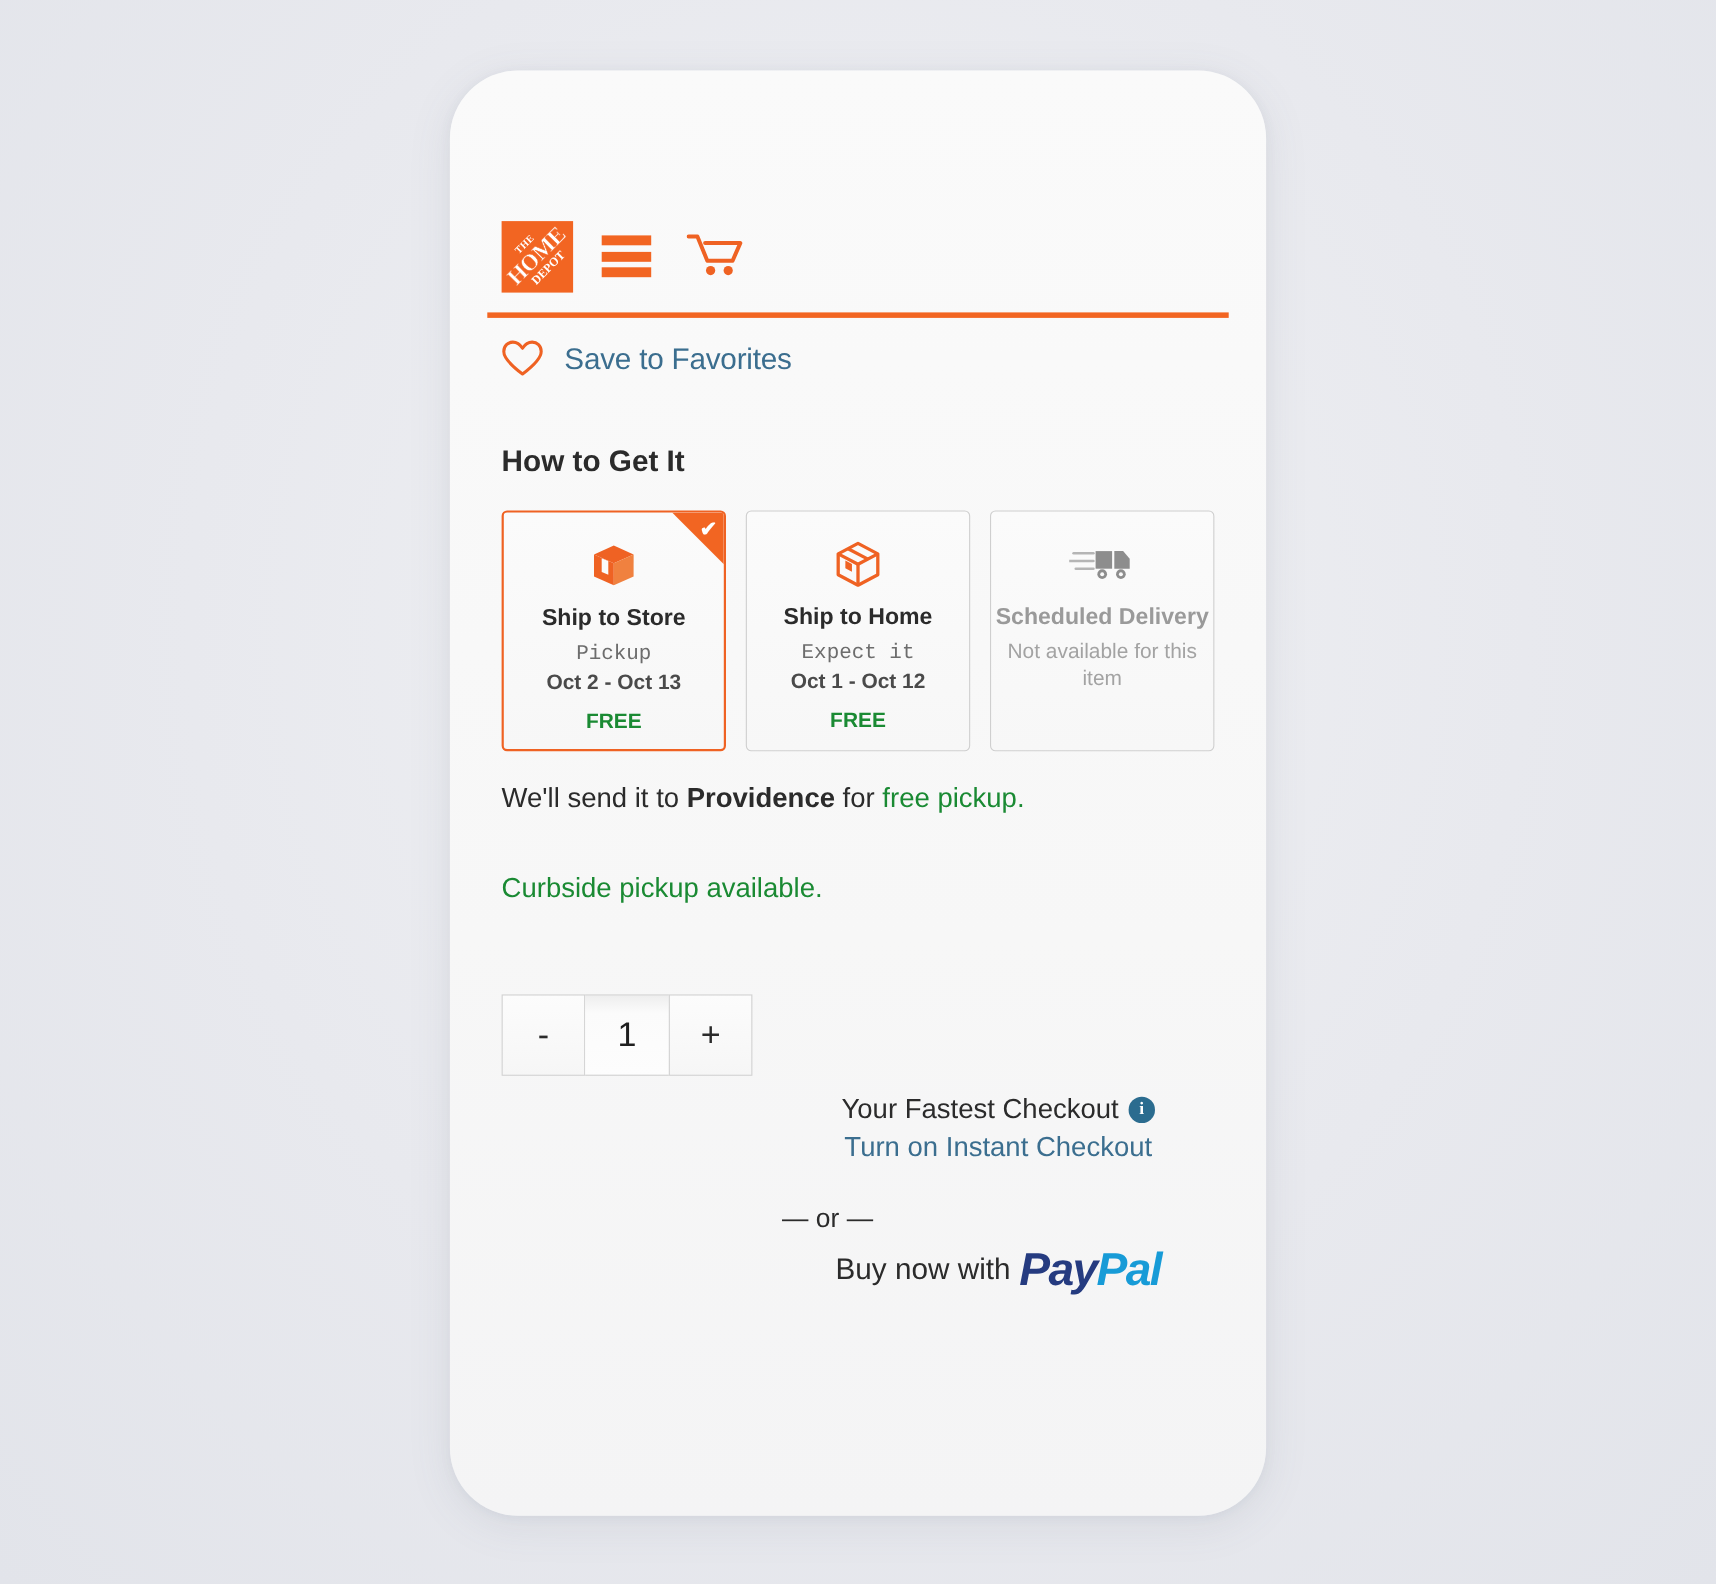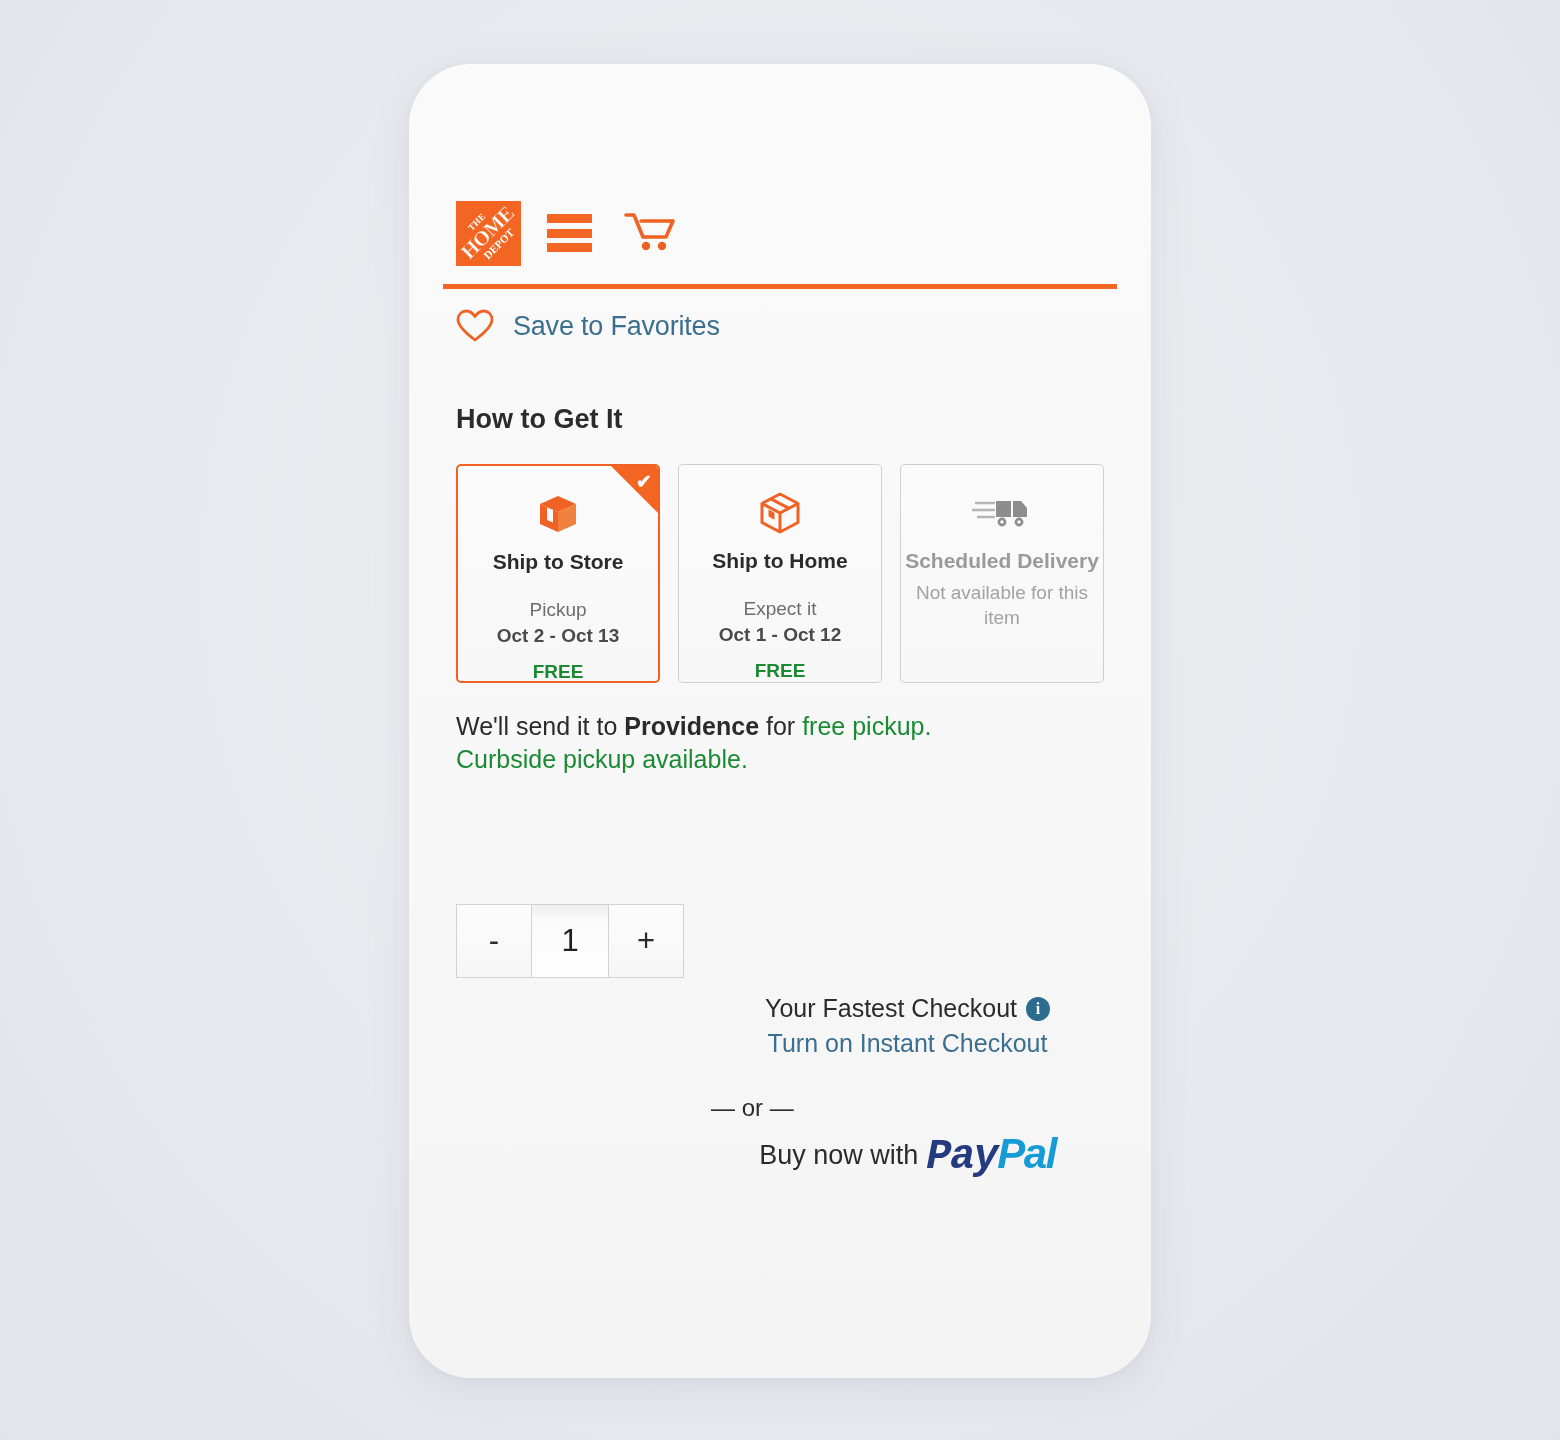--- a/index.html
+++ b/index.html
@@ -236,25 +236,26 @@
   .card-title {
     margin-top: 12px;
     font-size: 21px;
     font-weight: bold;
     color: #2b2b2b;
     text-align: center;
     white-space: nowrap;
   }
   .card-title.muted { color: #9a9a9a; }
   .card-sub {
-    margin-top: 23px;
+    margin-top: 8px;
     font-size: 19px;
     color: #6d6d6d;
     text-align: center;
     line-height: 1.35;
+    font-family: Liberation Mono, monospace;
   }
   .card-dates {
     margin-top: 2px;
     font-size: 19px;
     font-weight: bold;
     color: #4a4a4a;
     text-align: center;
     white-space: nowrap;
   }
   .card-free {
@@ -275,21 +276,21 @@
   
   .storeinfo {
     position: absolute;
     left: 47px;
     top: 646px;
     font-size: 25px;
     line-height: 1.32;
     color: #2b2b2b;
   }
   .storeinfo .bold { font-weight: bold; }
-  .storeinfo .green { color: #1a8a33; }
+  .storeinfo .green { color: #1a8a33; margin-top: 48px; }
   .storeinfo .link { color: #3b6e8f; cursor: pointer; }
   .storeinfo-line { white-space: nowrap; }
 
   
   .qty {
     position: absolute;
     left: 47px;
     top: 840px;
     display: flex;
     height: 74px;
@@ -405,21 +406,21 @@
     color: #2b2b2b;
   }
   .paypal-logo {
     font-family: "Liberation Sans", sans-serif;
     font-weight: bold;
     font-style: italic;
     font-size: 42px;
     letter-spacing: -1.5px;
     line-height: 1;
   }
-  .pp-pay { color: #253b80; font-family: Liberation Mono, monospace; }
+  .pp-pay { color: #253b80; }
   .pp-pal { color: #179bd7; }
 </style>
 </head>
 <body>
 
 <div class="phone">
   <div class="screen">
 
     <div class="header">
 

